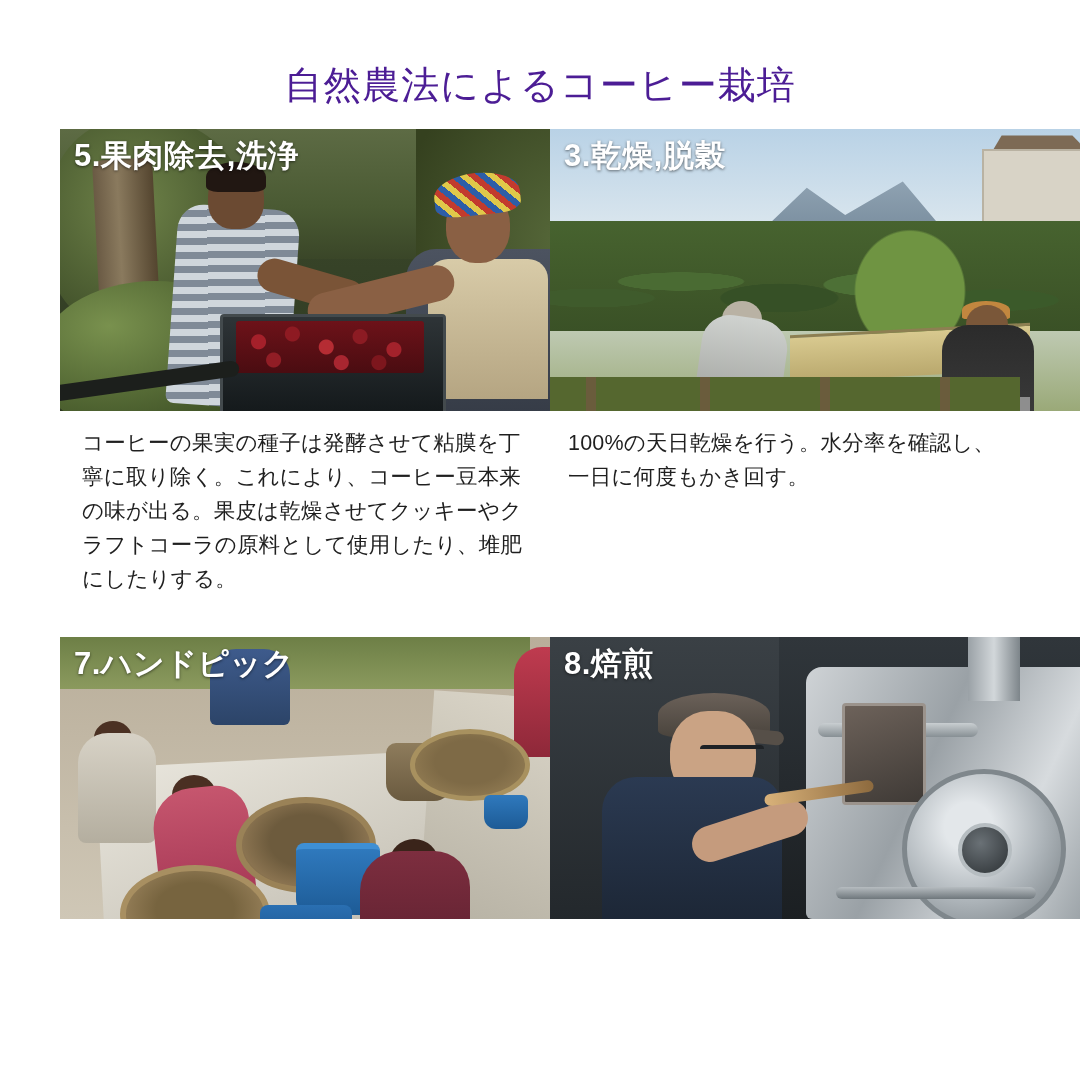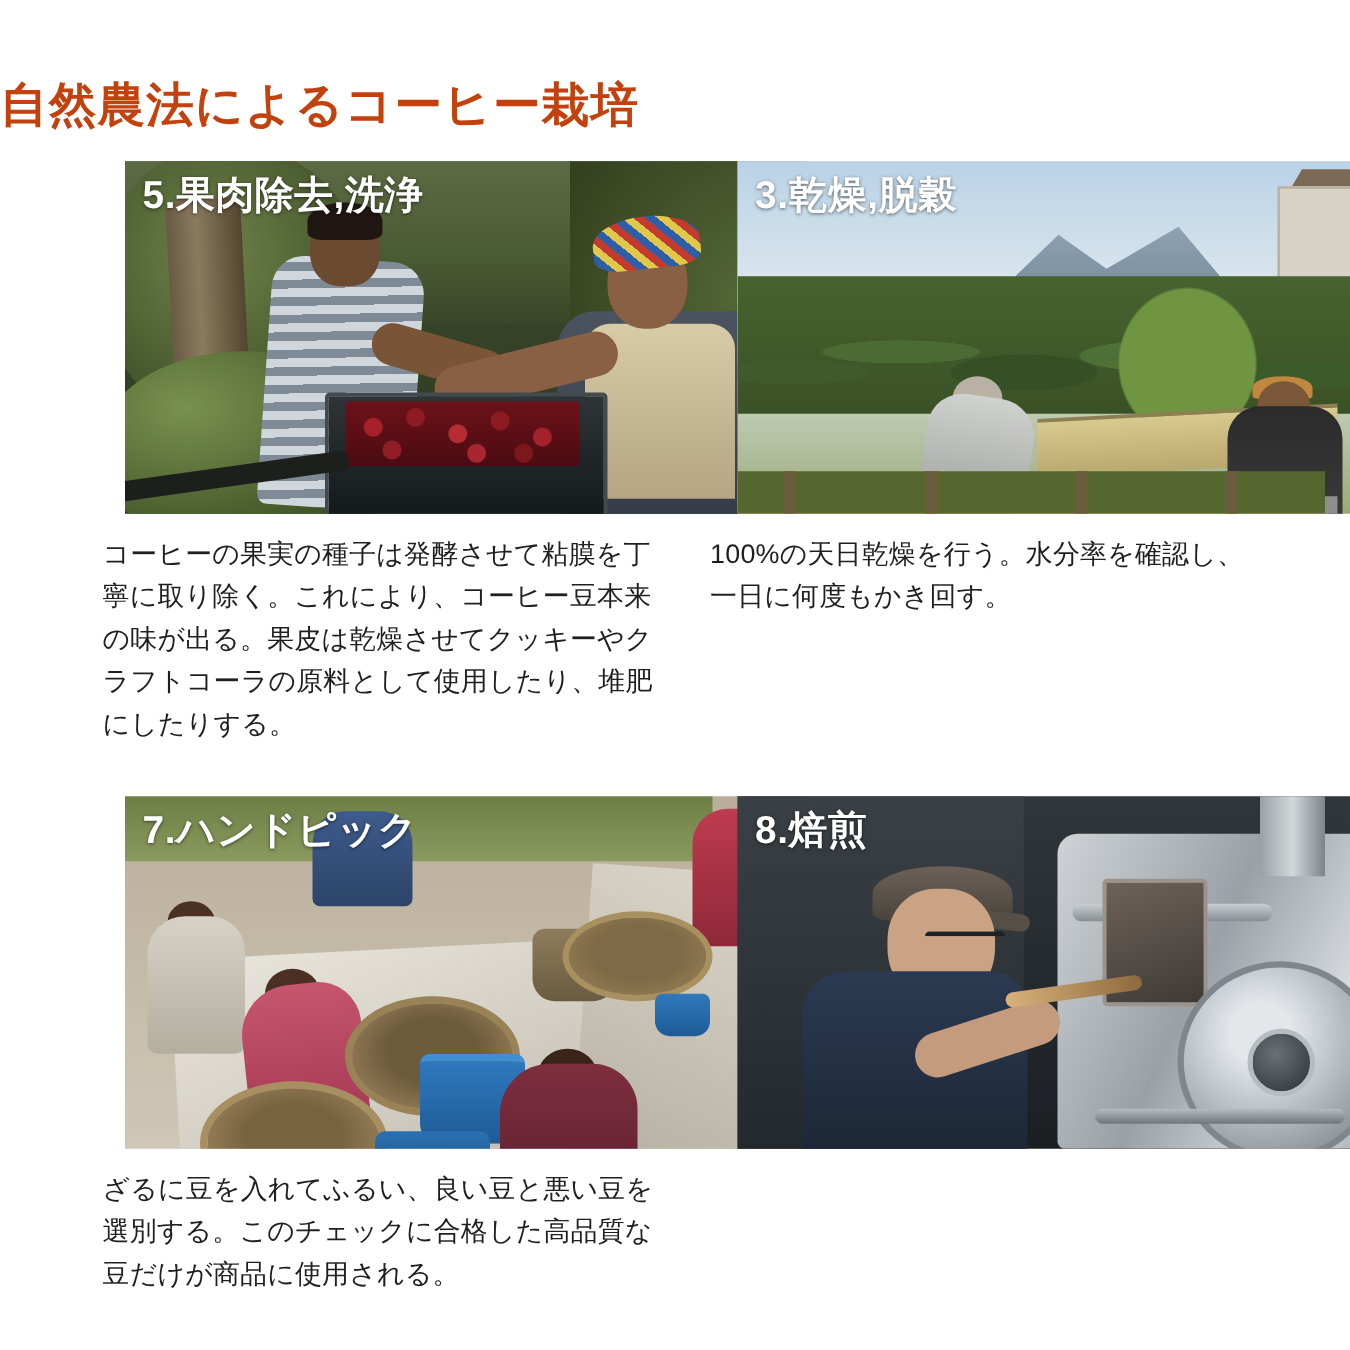--- a/index.html
+++ b/index.html
@@ -14,25 +14,25 @@
     color: #1a1a1a;
     overflow: hidden;
   }
   .page {
     position: relative;
     width: 1080px;
     height: 1080px;
     box-sizing: border-box;
   }
   .page-title {
-    text-align: left;
+    text-align: center;
     font-size: 38px;
-    font-weight: bold;
+    font-weight: normal;
     letter-spacing: 1px;
-    color: #c2410c;
+    color: #4c1d95;
     padding-top: 38px;
     line-height: 1.2;
   }
   .grid {
     position: absolute;
     top: 104px;
     left: 60px;
     width: 960px;
     display: flex;
     flex-wrap: wrap;
@@ -44,21 +44,20 @@
   }
   .cell.bottom {
     margin-top: 18px;
   }
   .photo {
     position: relative;
     width: 546px;
     height: 282px;
     overflow: hidden;
     background: #6a6a5a;
-    margin-left: 40px;
   }
   .photo .caption-overlay {
     position: absolute;
     top: 6px;
     left: 14px;
     color: #ffffff;
     font-size: 31px;
     font-weight: bold;
     text-shadow: 0 1px 3px rgba(0,0,0,0.55);
     letter-spacing: 0.5px;
@@ -512,21 +511,20 @@
         <div class="woman-a-head"></div>
         <div class="woman-a"></div>
         <div class="sieve1"></div>
         <div class="sieve2"></div>
         <div class="bucket-blue"></div>
         <div class="bucket-blue2"></div>
         <div class="woman-b-head"></div>
         <div class="woman-b"></div>
         <div class="caption-overlay">7.ハンドピック</div>
       </div>
-      <p class="desc">ざるに豆を入れてふるい、良い豆と悪い豆を選別する。このチェックに合格した高品質な豆だけが商品に使用される。</p>
     </div>
 
     <div class="cell right bottom">
       <div class="photo p8">
         <div class="wall"></div>
         <div class="roaster-body"></div>
         <div class="roaster-chimney"></div>
         <div class="pipe"></div>
         <div class="roaster-panel"></div>
         <div class="roaster-drum"></div>

